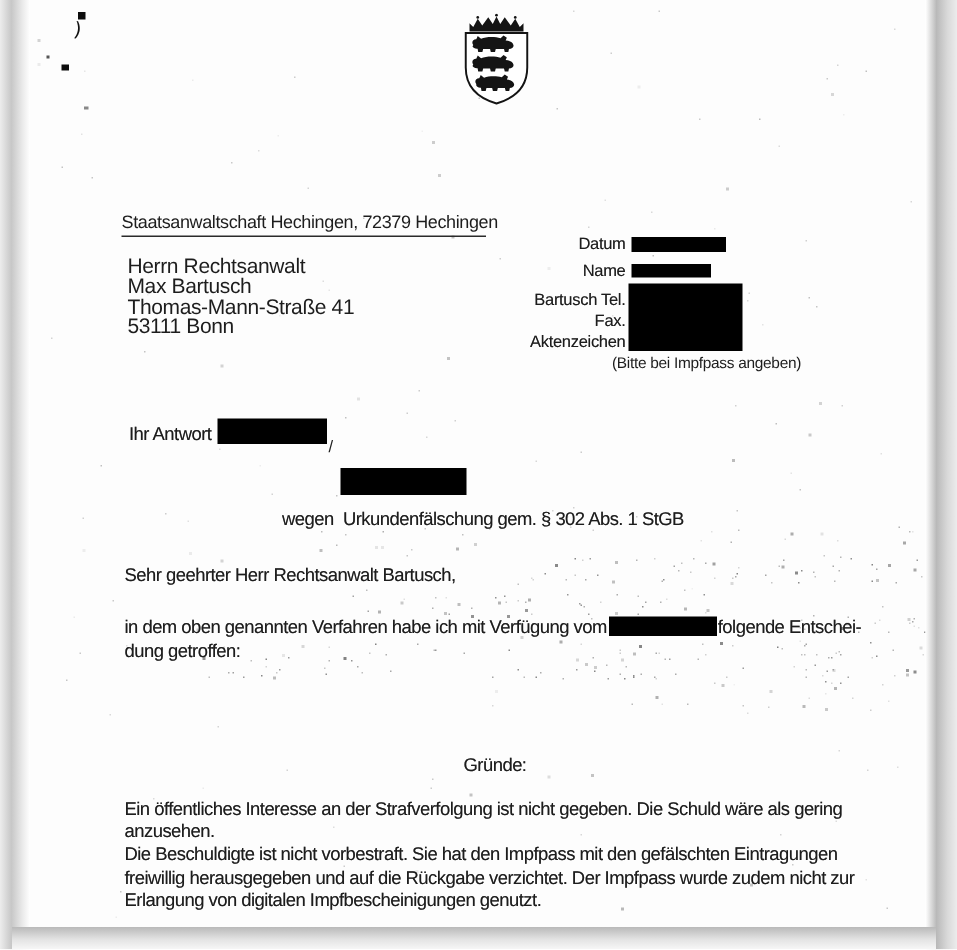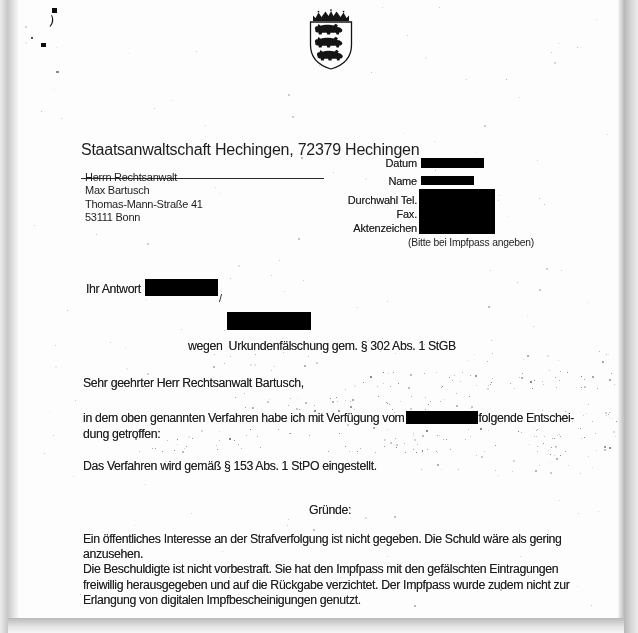--- a/index.html
+++ b/index.html
@@ -13,23 +13,23 @@
   .edge-left{left:0;top:0;width:20px;height:633px;
     background:linear-gradient(to right,#ededed 0%,#c7c7c7 38%,#eaeaea 75%,#ffffff 100%);}
   .edge-right{left:617px;top:0;width:21px;height:633px;
     background:linear-gradient(to right,#ffffff 0%,#b9b9b9 35%,#d9d9d9 70%,#ececec 100%);}
   .edge-bottom{left:8px;top:618px;width:616px;height:15px;
     background:linear-gradient(to bottom,#b9b9b9 0%,#e3e3e3 55%,#f7f7f7 100%);}
   
   .coat{left:306px;top:9px;}
   .doc-title{left:224px;top:78px;font-family:"Liberation Serif","DejaVu Serif",serif;
     font-size:17.5px;letter-spacing:0.4px;white-space:nowrap;color:#161616;}
-  .sender{left:81px;top:141px;width:243px;font-size:16px;letter-spacing:-0.25px;
-    padding-bottom:19px;border-bottom:1.3px solid #2a2a2a;white-space:nowrap;}
-  .recipient{left:85px;top:171px;font-size:11px;line-height:13.4px;white-space:pre-line;
+  .sender{left:81px;top:141px;width:243px;font-size:12px;letter-spacing:-0.25px;
+    padding-bottom:2px;border-bottom:1.3px solid #2a2a2a;white-space:nowrap;}
+  .recipient{left:85px;top:171px;font-size:14px;line-height:13.4px;white-space:pre-line;
     letter-spacing:-0.25px;}
   .flabel{width:110px;left:307px;text-align:right;font-size:11px;letter-spacing:-0.2px;
     white-space:nowrap;}
   .note{left:408px;top:237px;font-size:10.3px;letter-spacing:-0.2px;white-space:nowrap;}
   .pre{white-space:pre;}
   .p1line{left:83px;top:410px;display:flex;align-items:center;height:15px;}
   .p1line .gap{display:inline-block;width:72px;height:13px;background:#000;margin:0 1px;}
   .center-head{left:240px;top:503px;width:180px;text-align:center;}
   .reasons{left:83px;top:532px;width:540px;line-height:15.2px;white-space:pre-line;}
   
@@ -491,21 +491,21 @@
 
   <div class="abs sender">Staatsanwaltschaft Hechingen, 72379 Hechingen</div>
 
   <div class="abs recipient">Herrn Rechtsanwalt
 Max Bartusch
 Thomas-Mann-Straße 41
 53111 Bonn</div>
 
   <div class="abs txt flabel" style="top:157px;">Datum</div>
   <div class="abs txt flabel" style="top:175px;">Name</div>
-  <div class="abs txt flabel" style="top:194px;">Durchwahl Tel.</div>
+  <div class="abs txt flabel" style="top:194px;">Bartusch Tel.</div>
   <div class="abs txt flabel" style="top:208px;">Fax.</div>
   <div class="abs txt flabel" style="top:222px;">Aktenzeichen</div>
 
   <div class="redact" style="left:421px;top:158px;width:63px;height:10px;"></div>
   <div class="redact" style="left:421px;top:176px;width:53px;height:9px;"></div>
   <div class="redact" style="left:419px;top:189px;width:76px;height:45px;"></div>
 
   <div class="abs note">(Bitte bei Impfpass angeben)</div>
 
   <div class="abs txt body-size" style="left:86px;top:282px;">Ihr Antwort</div>
@@ -517,21 +517,20 @@
 
   <div class="abs txt body-size" style="left:83px;top:376px;">Sehr geehrter Herr Rechtsanwalt Bartusch,</div>
 
   <div class="abs p1line body-size">
     <span class="txt">in dem oben genannten Verfahren habe ich mit Verfügung vom</span>
       <span class="gap"></span>
       <span class="txt">folgende Entschei-</span>
   </div>
   <div class="abs txt body-size" style="left:83px;top:427px;">dung getroffen:</div>
 
-  <div class="abs txt body-size" style="left:83px;top:459px;">Das Verfahren wird gemäß § 153 Abs. 1 StPO eingestellt.</div>
 
   <div class="abs txt body-size center-head">Gründe:</div>
   <div class="abs reasons body-size" style="letter-spacing:-0.35px;text-shadow:0 0 0.3px rgba(25,25,25,0.55);">Ein öffentliches Interesse an der Strafverfolgung ist nicht gegeben. Die Schuld wäre als gering
 anzusehen.
 Die Beschuldigte ist nicht vorbestraft. Sie hat den Impfpass mit den gefälschten Eintragungen
 freiwillig herausgegeben und auf die Rückgabe verzichtet. Der Impfpass wurde zudem nicht zur
 Erlangung von digitalen Impfbescheinigungen genutzt.</div>
 
   <div class="abs edge-left"></div>
   <div class="abs edge-right"></div>

